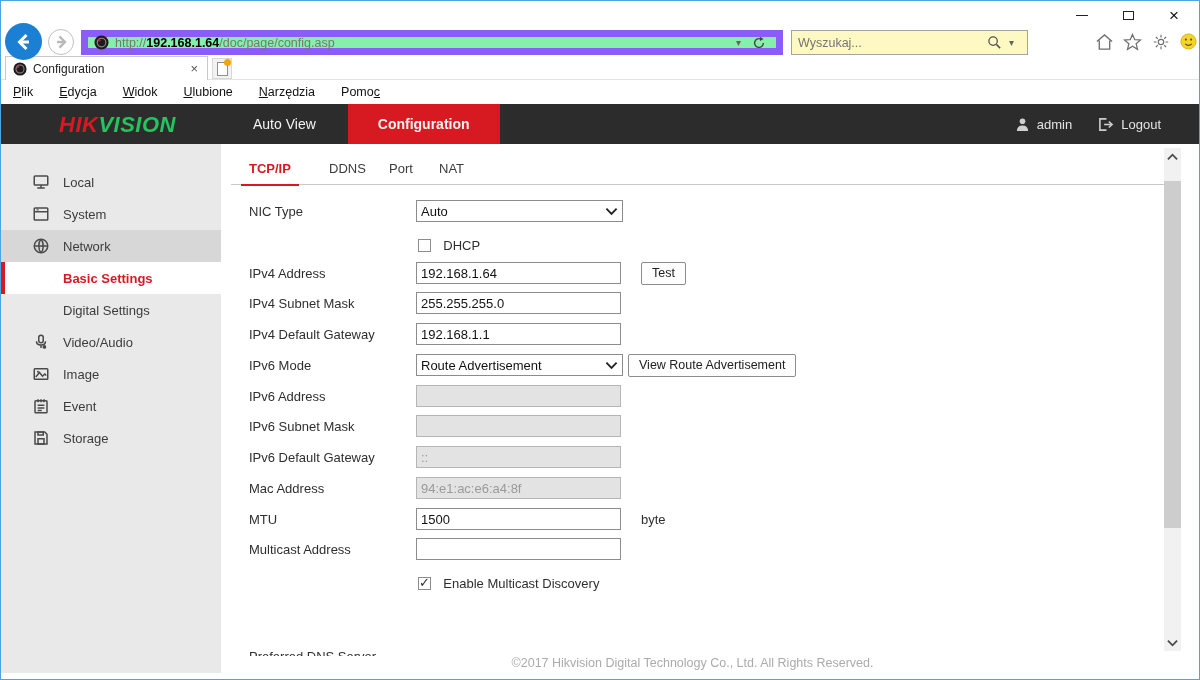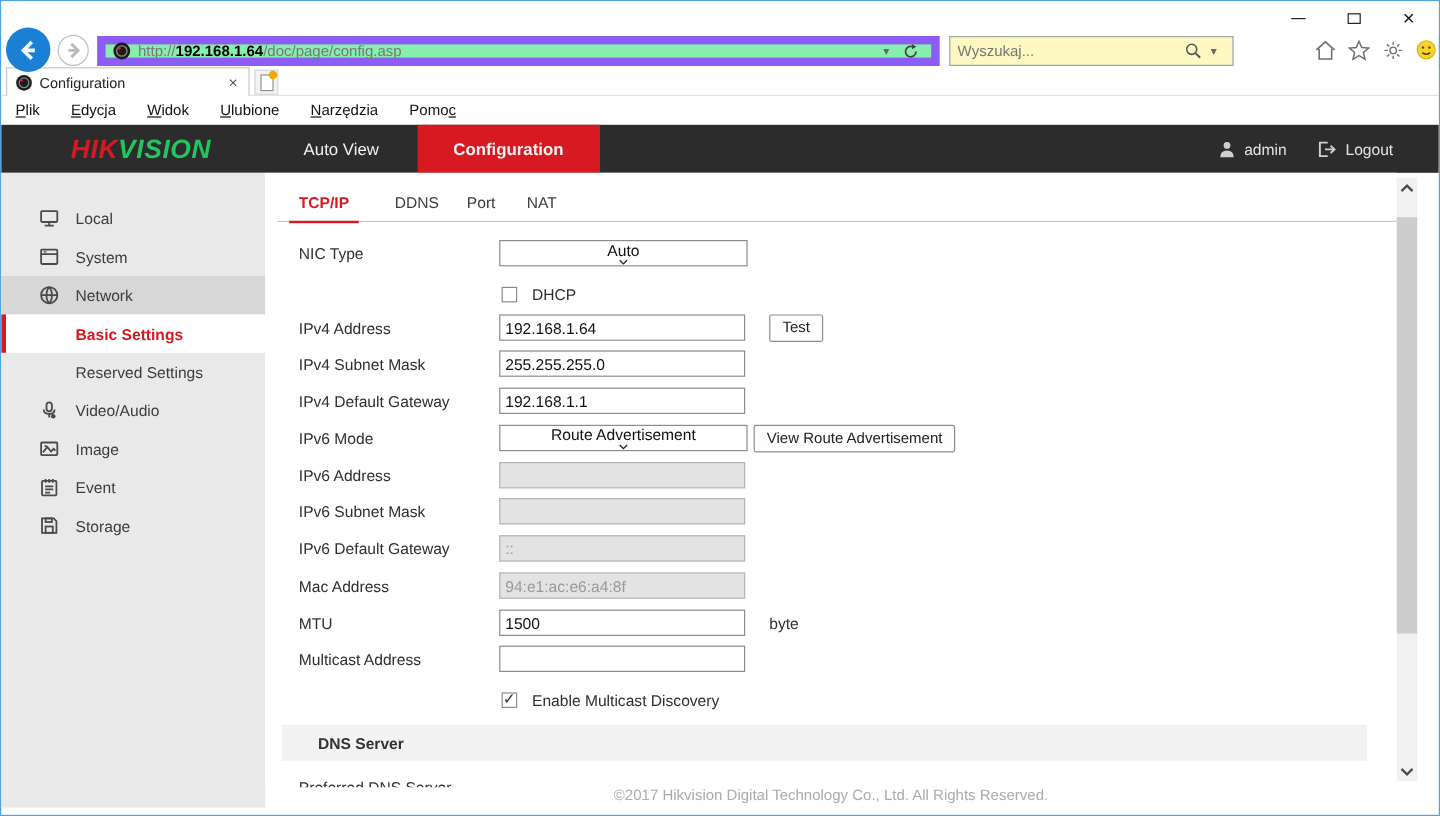--- a/index.html
+++ b/index.html
@@ -76,21 +76,21 @@
   .content-tabs { position:absolute; top:13px; left:10px; width:933px; height:28px; border-bottom:1px solid #c9c9c9; }
   .ctab { position:absolute; top:0; height:27px; font-size:13px; color:#3c3c3c; cursor:pointer; padding:4px 8px 0 8px; }
   .ctab.active { color:#d71a21; font-weight:bold; border-bottom:2px solid #d71a21; height:29px; }
   .frow { position:absolute; left:0; height:24px; display:flex; align-items:center; }
   .flabel { position:absolute; left:28px; width:160px; font-size:13px; color:#2f2f2f; }
   .fctrl { position:absolute; left:195px; }
   .txt { width:205px; height:22px; border:1px solid #8c8c8c; font-size:13px; padding:0 4px;
     font-family:"Liberation Sans",sans-serif; color:#111; background:#fff; outline:none; }
   .txt:disabled { background:#e3e3e3; border-color:#b5b5b5; color:#9a9a9a; }
   .selectbox { width:207px; height:22px; border:1px solid #8c8c8c; background:#fff; display:flex;
-    align-items:center; padding:0 4px; cursor:pointer;flex-direction:column; }
+    align-items:center; padding:0 4px; cursor:pointer; }
   .selectbox .sel-val { flex:1; font-size:13px; color:#111; }
   .btn { height:23px; border:1px solid #8c8c8c; background:#fdfdfd; border-radius:2px;
     font-size:12.5px; color:#222; font-family:"Liberation Sans",sans-serif; padding:0 10px; cursor:pointer; }
   .cb { position:relative; display:inline-block; width:13px; height:13px; border:1px solid #8c8c8c;
     background:#fff; vertical-align:middle; cursor:pointer; }
   .cb[data-checked="true"]::after { content:"✓"; position:absolute; left:0px; top:-3px; font-size:13px; color:#2f2f2f; }
   .cb-label { margin-left:9px; font-size:13px; color:#2f2f2f; vertical-align:middle; }
   .dns-band { position:absolute; left:14px; top:460px; width:904px; height:30px; background:#f2f2f2;
     display:flex; align-items:center; }
   .dns-band span { margin-left:30px; font-size:13px; font-weight:bold; color:#333; }
@@ -264,21 +264,21 @@
             <circle cx="12" cy="12" r="9" stroke="#4a4a4a" stroke-width="2" fill="none"></circle>
             <path d="M3 12 H21 M12 3 C8 7 8 17 12 21 M12 3 C16 7 16 17 12 21" stroke="#4a4a4a" stroke-width="2" fill="none"></path>
           </svg>
         </span>
       <span class="slabel">Network</span>
     </div>
     <div class="side-item active-sub">
       <span class="slabel">Basic Settings</span>
     </div>
     <div class="side-item">
-      <span class="slabel">Reserved Settings</span>
+      <span class="slabel">Digital Settings</span>
     </div>
     <div class="side-item">
       <span class="sicon">
           <svg width="18" height="18" viewBox="0 0 24 24">
             <rect x="9" y="3" width="6" height="10" rx="3" stroke="#4a4a4a" stroke-width="2" fill="none"></rect>
             <path d="M6 11 Q6 16 12 16 Q18 16 18 11 M12 16 V20" stroke="#4a4a4a" stroke-width="2" fill="none"></path>
             <circle cx="16.5" cy="18.5" r="2.5" fill="#4a4a4a"></circle>
           </svg>
         </span>
       <span class="slabel">Video/Audio</span>
@@ -398,23 +398,20 @@
       <input class="txt fctrl" value="" style="">
     </div>
 
     <div class="frow" style="top:427px; width:100%;">
       <span class="fctrl" style="left:197px;">
         <span class="cb" data-checked="true"></span>
         <span class="cb-label">Enable Multicast Discovery</span>
       </span>
     </div>
 
-    <div class="dns-band">
-      <span>DNS Server</span>
-    </div>
 
     <div class="frow" style="top:500px; width:100%;">
       <span class="flabel">Preferred DNS Server</span>
     </div>
 
   </div>
 
   <div class="footer">©2017 Hikvision Digital Technology Co., Ltd. All Rights Reserved.</div>
 
   <div class="scrollbar">

